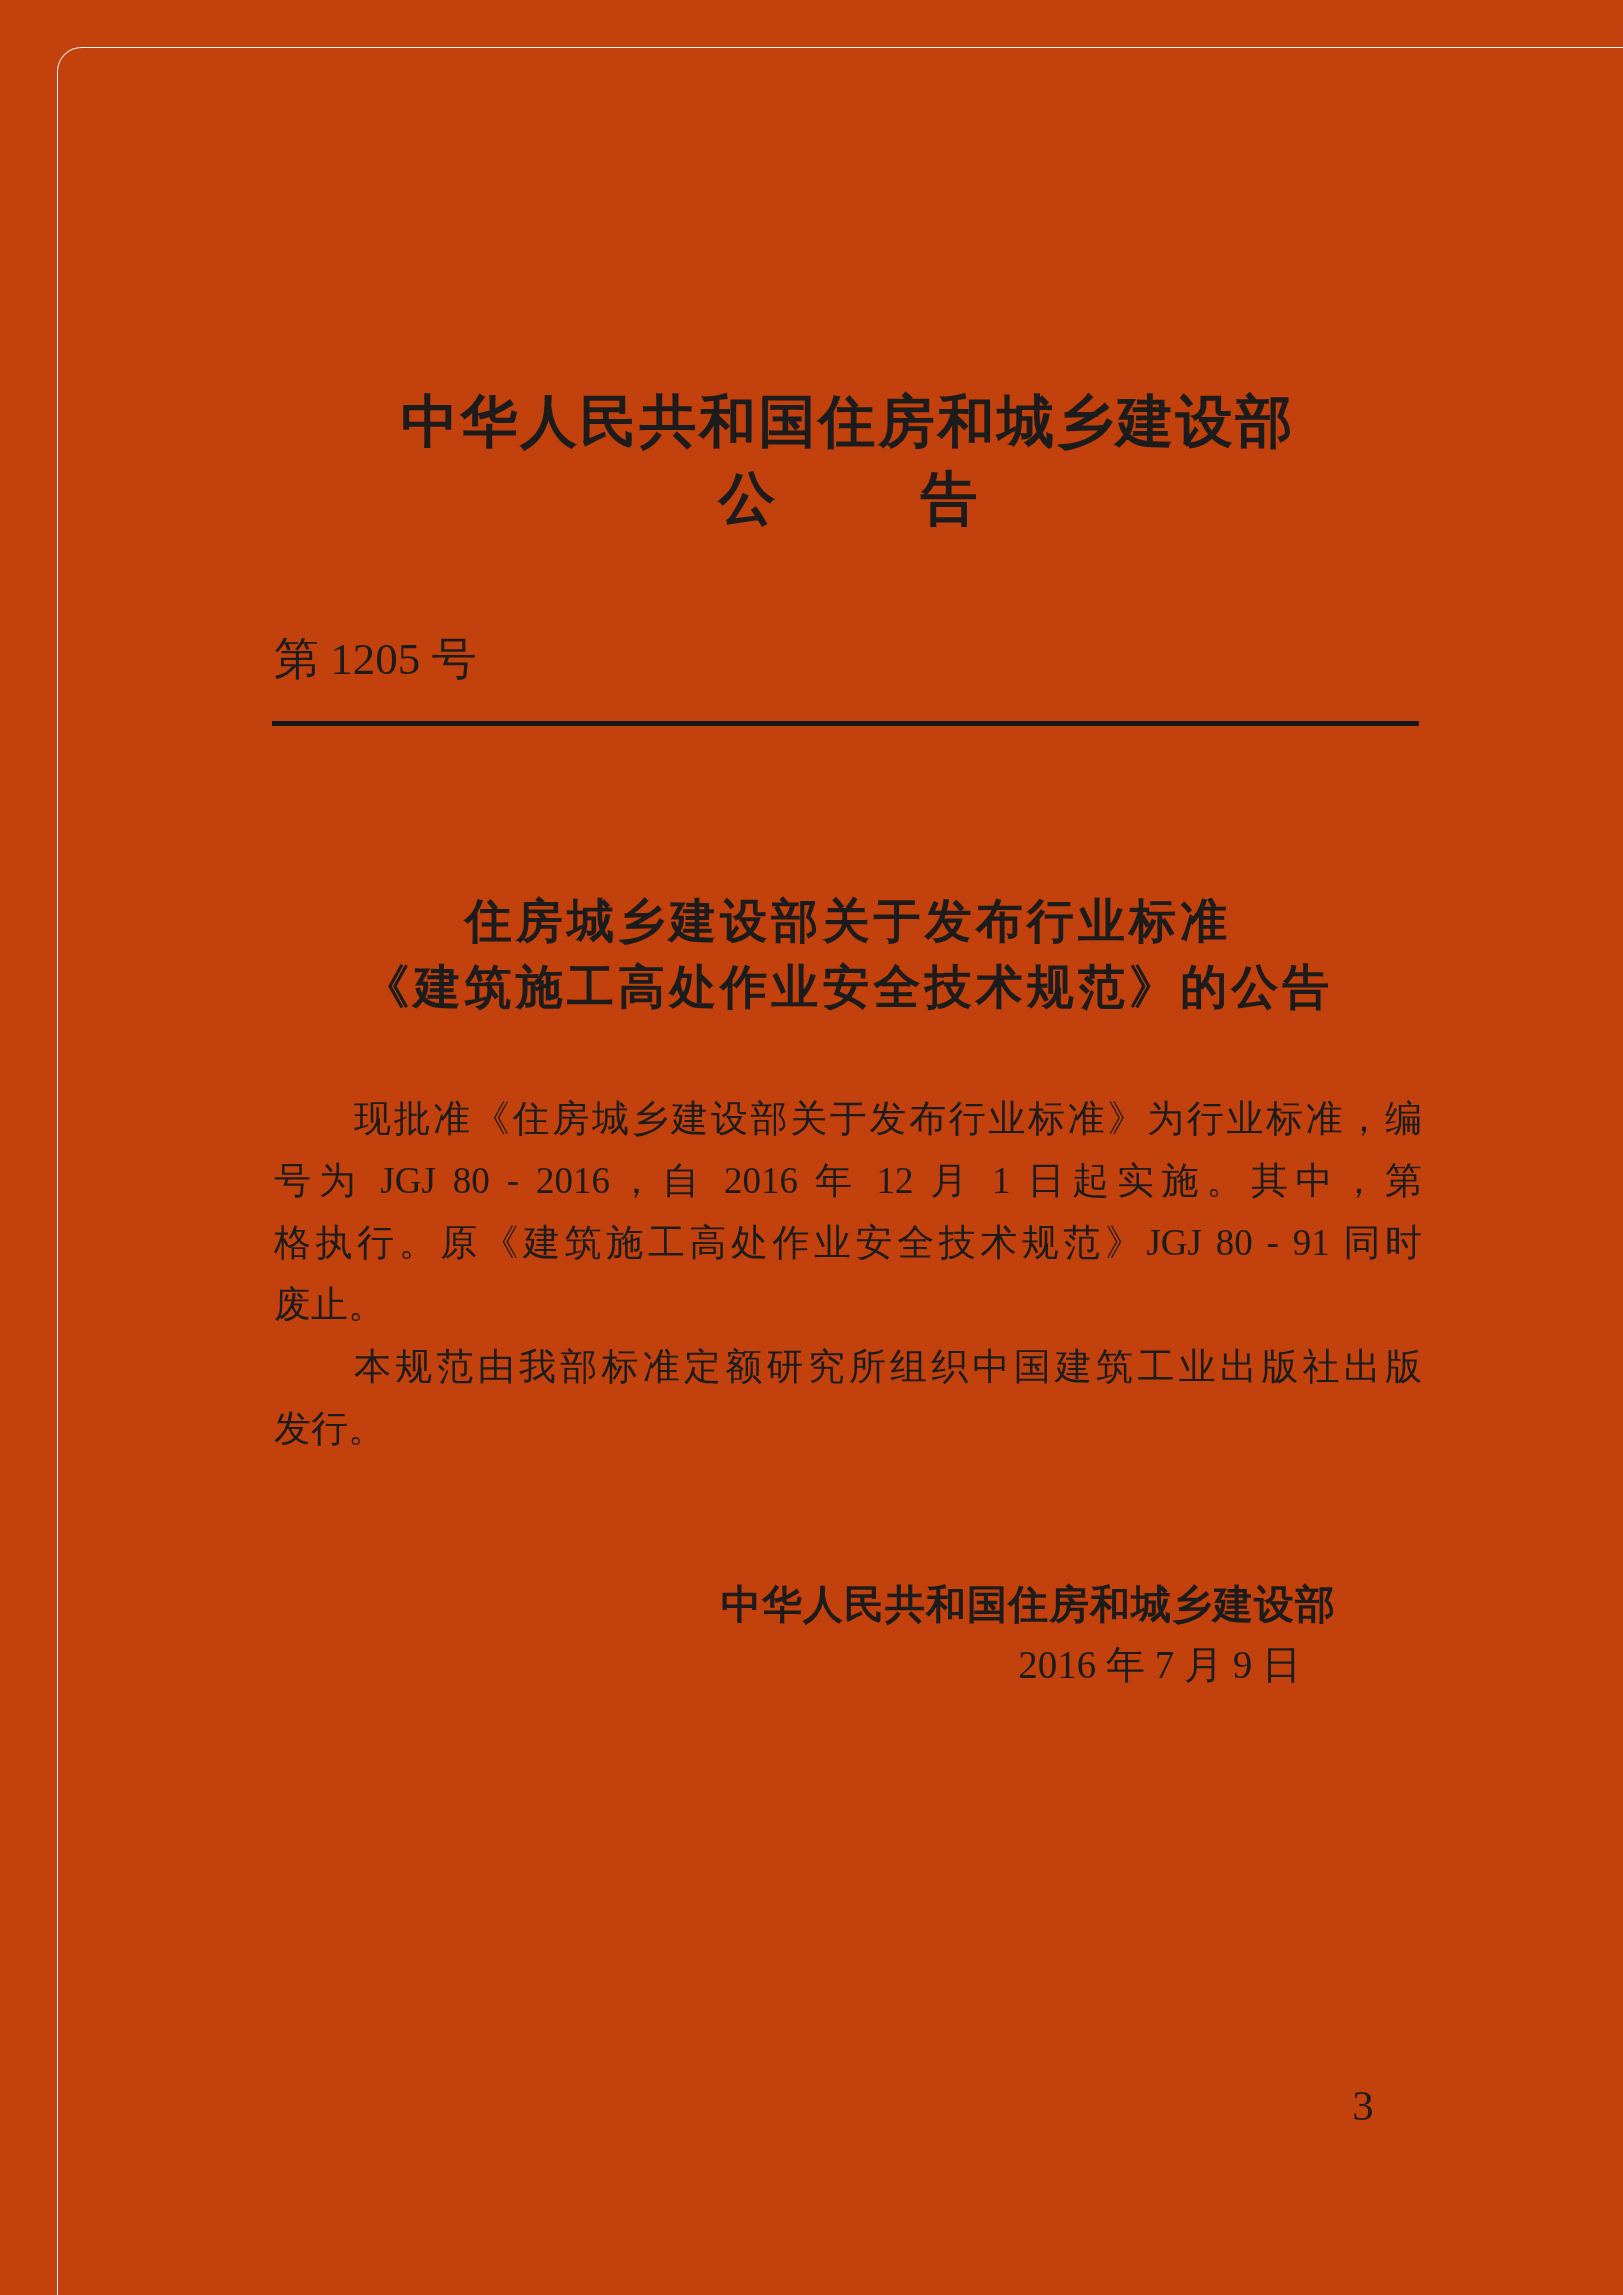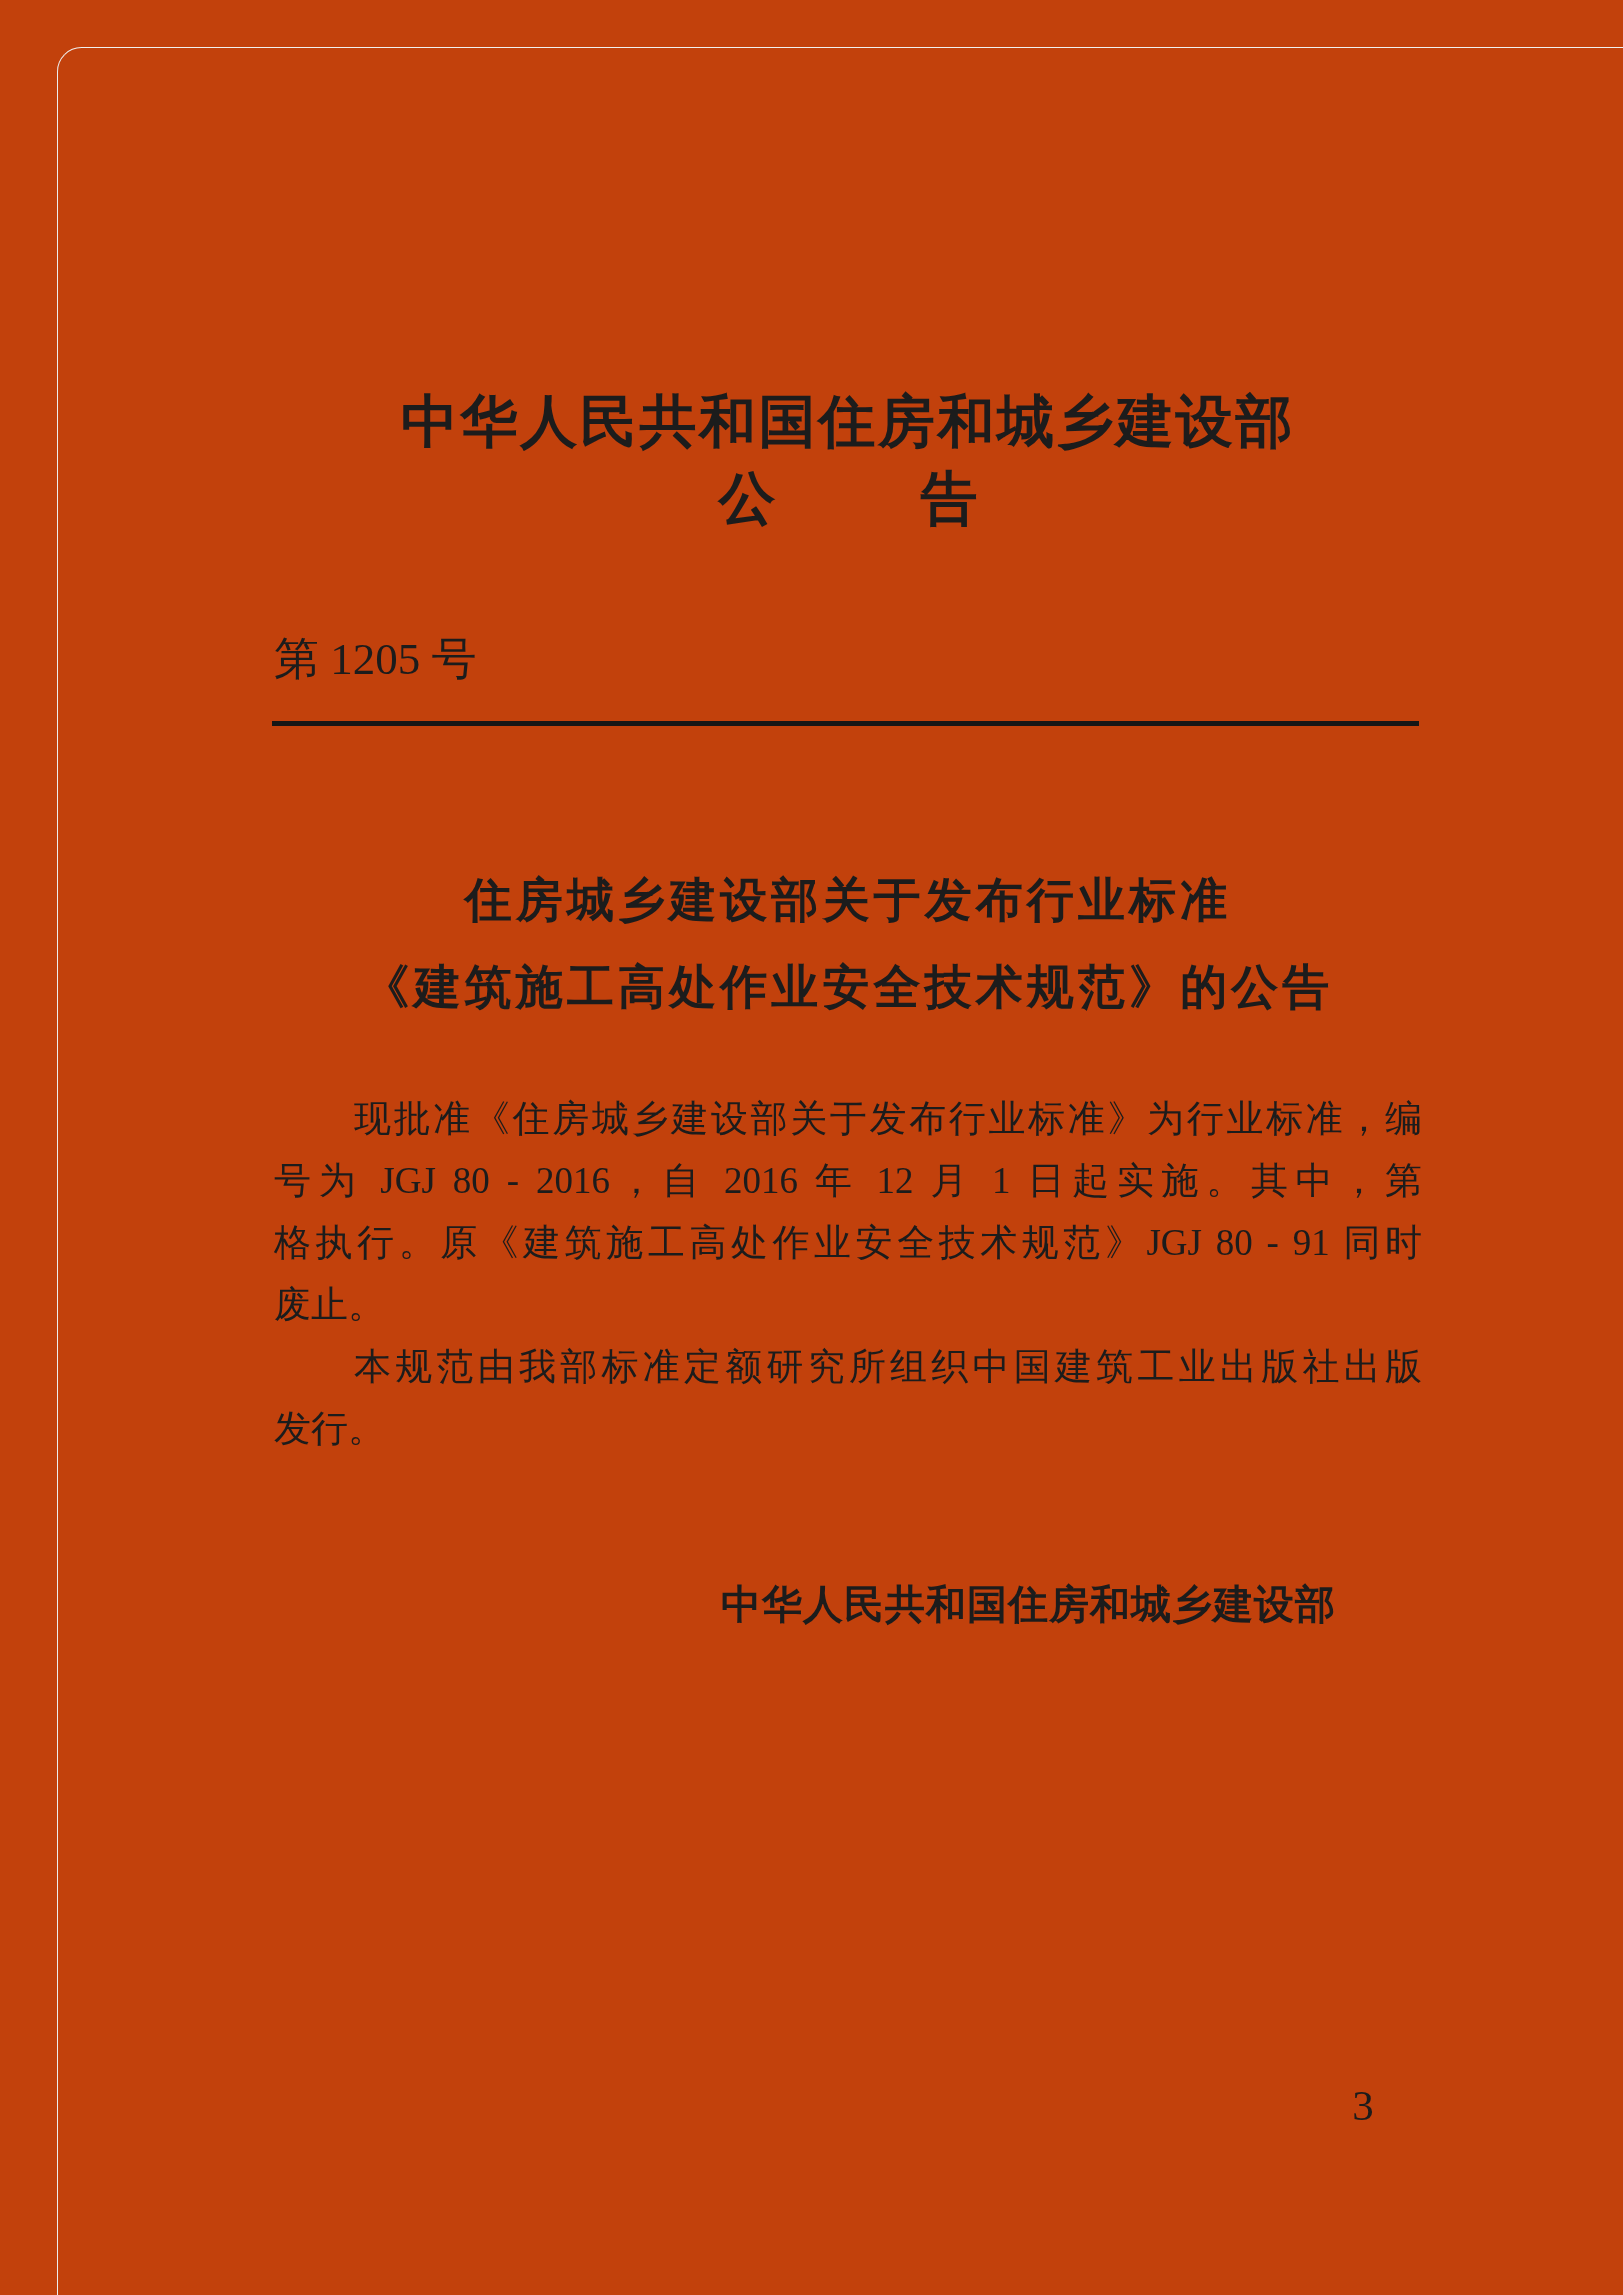--- a/index.html
+++ b/index.html
@@ -82,21 +82,21 @@
     position: absolute;
     left: 274px;
     width: 1148px;
     line-height: 87px;
     font-size: 47px;
     font-weight: 700;
     letter-spacing: 4.1px;
     text-align: center;
     white-space: nowrap;
   }
-  .subtitle.l1 { top: 857px; text-align: center; }
+  .subtitle.l1 { top: 878px; text-align: center; }
   .subtitle.l2 { top: 944px; }
   .body-block {
     position: absolute;
     left: 274px;
     top: 1088px;
     width: 1148px;
     font-size: 37px;
     line-height: 62px;
   }
   .body-line {
@@ -171,16 +171,17 @@
     <div class="body-line indent">现批准《住房城乡建设部关于发布行业标准》为行业标准，编</div>
     <div class="body-line">号为 JGJ 80 - 2016，自 2016 年 12 月 1 日起实施。其中，第</div>
     <div class="body-line">格执行。原《建筑施工高处作业安全技术规范》JGJ 80 - 91 同时</div>
     <div class="body-line short">废止。</div>
     <div class="body-line indent">本规范由我部标准定额研究所组织中国建筑工业出版社出版</div>
     <div class="body-line short">发行。</div>
   </div>
 
   <div class="signature">中华人民共和国住房和城乡建设部</div>
 
+  <div class="issue-date">2016 年 7 月 9 日</div>
 
   <div class="page-number">3</div>
 </div>
 
 
 </body></html>

